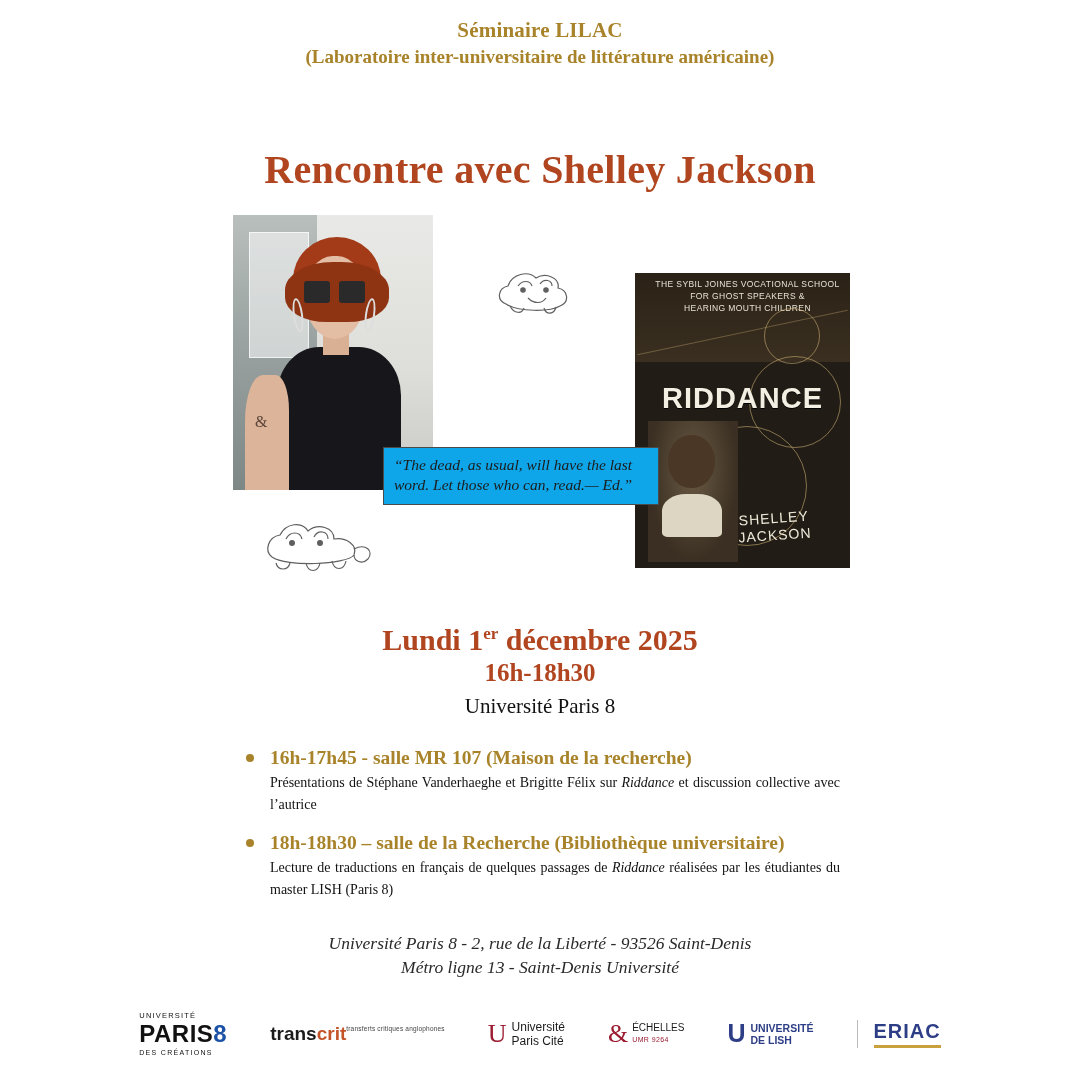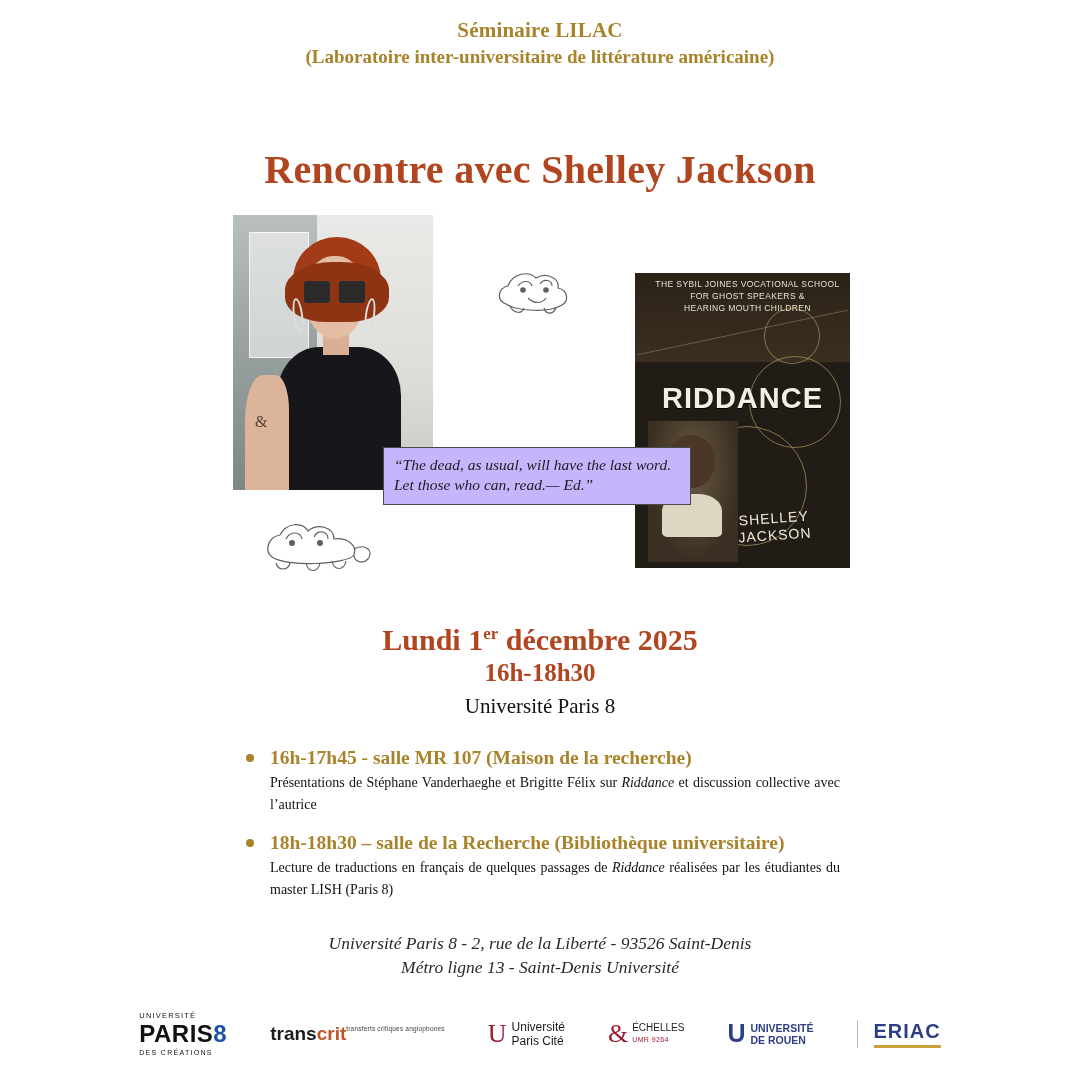--- a/index.html
+++ b/index.html
@@ -126,22 +126,22 @@
   }
   .book .c1 { right:14%; top:12%; width:56px; height:56px; }
   .book .c2 { right:4%; top:28%; width:92px; height:92px; }
   .book .c3 { right:20%; top:52%; width:120px; height:120px; }
   .book .line-acc { position:absolute; right:0; top:20%; width:100%; height:1px;
      background:rgba(214,184,120,.35); transform:rotate(-12deg); }
 
   .quote {
     position: absolute;
     left: 383px; top: 232px;
-    width: 308px;
-    background: #c4b5fd;
+    width: 276px;
+    background: #0ea5e9;
     border: 1px solid #4a4a4a;
     padding: 7px 10px 9px 10px;
     font-style: italic;
     font-size: 15.5px;
     line-height: 20px;
     color: #1c1c1c;
     z-index: 5;
   }
 
   
@@ -356,21 +356,21 @@
       <div class="txt">
         <div>ÉCHELLES</div>
         <div class="s">UMR 9264</div>
       </div>
     </div>
 
     <div class="logo logo-rouen">
       <div class="uu">U</div>
       <div class="txt">
         <div>UNIVERSITÉ</div>
-        <div>DE ROUEN</div>
+        <div>DE LISH</div>
       </div>
     </div>
 
     <div class="logo-eriac">
       <div>ERIAC</div>
       <div class="bar"></div>
     </div>
 
   </div>
 </div>

